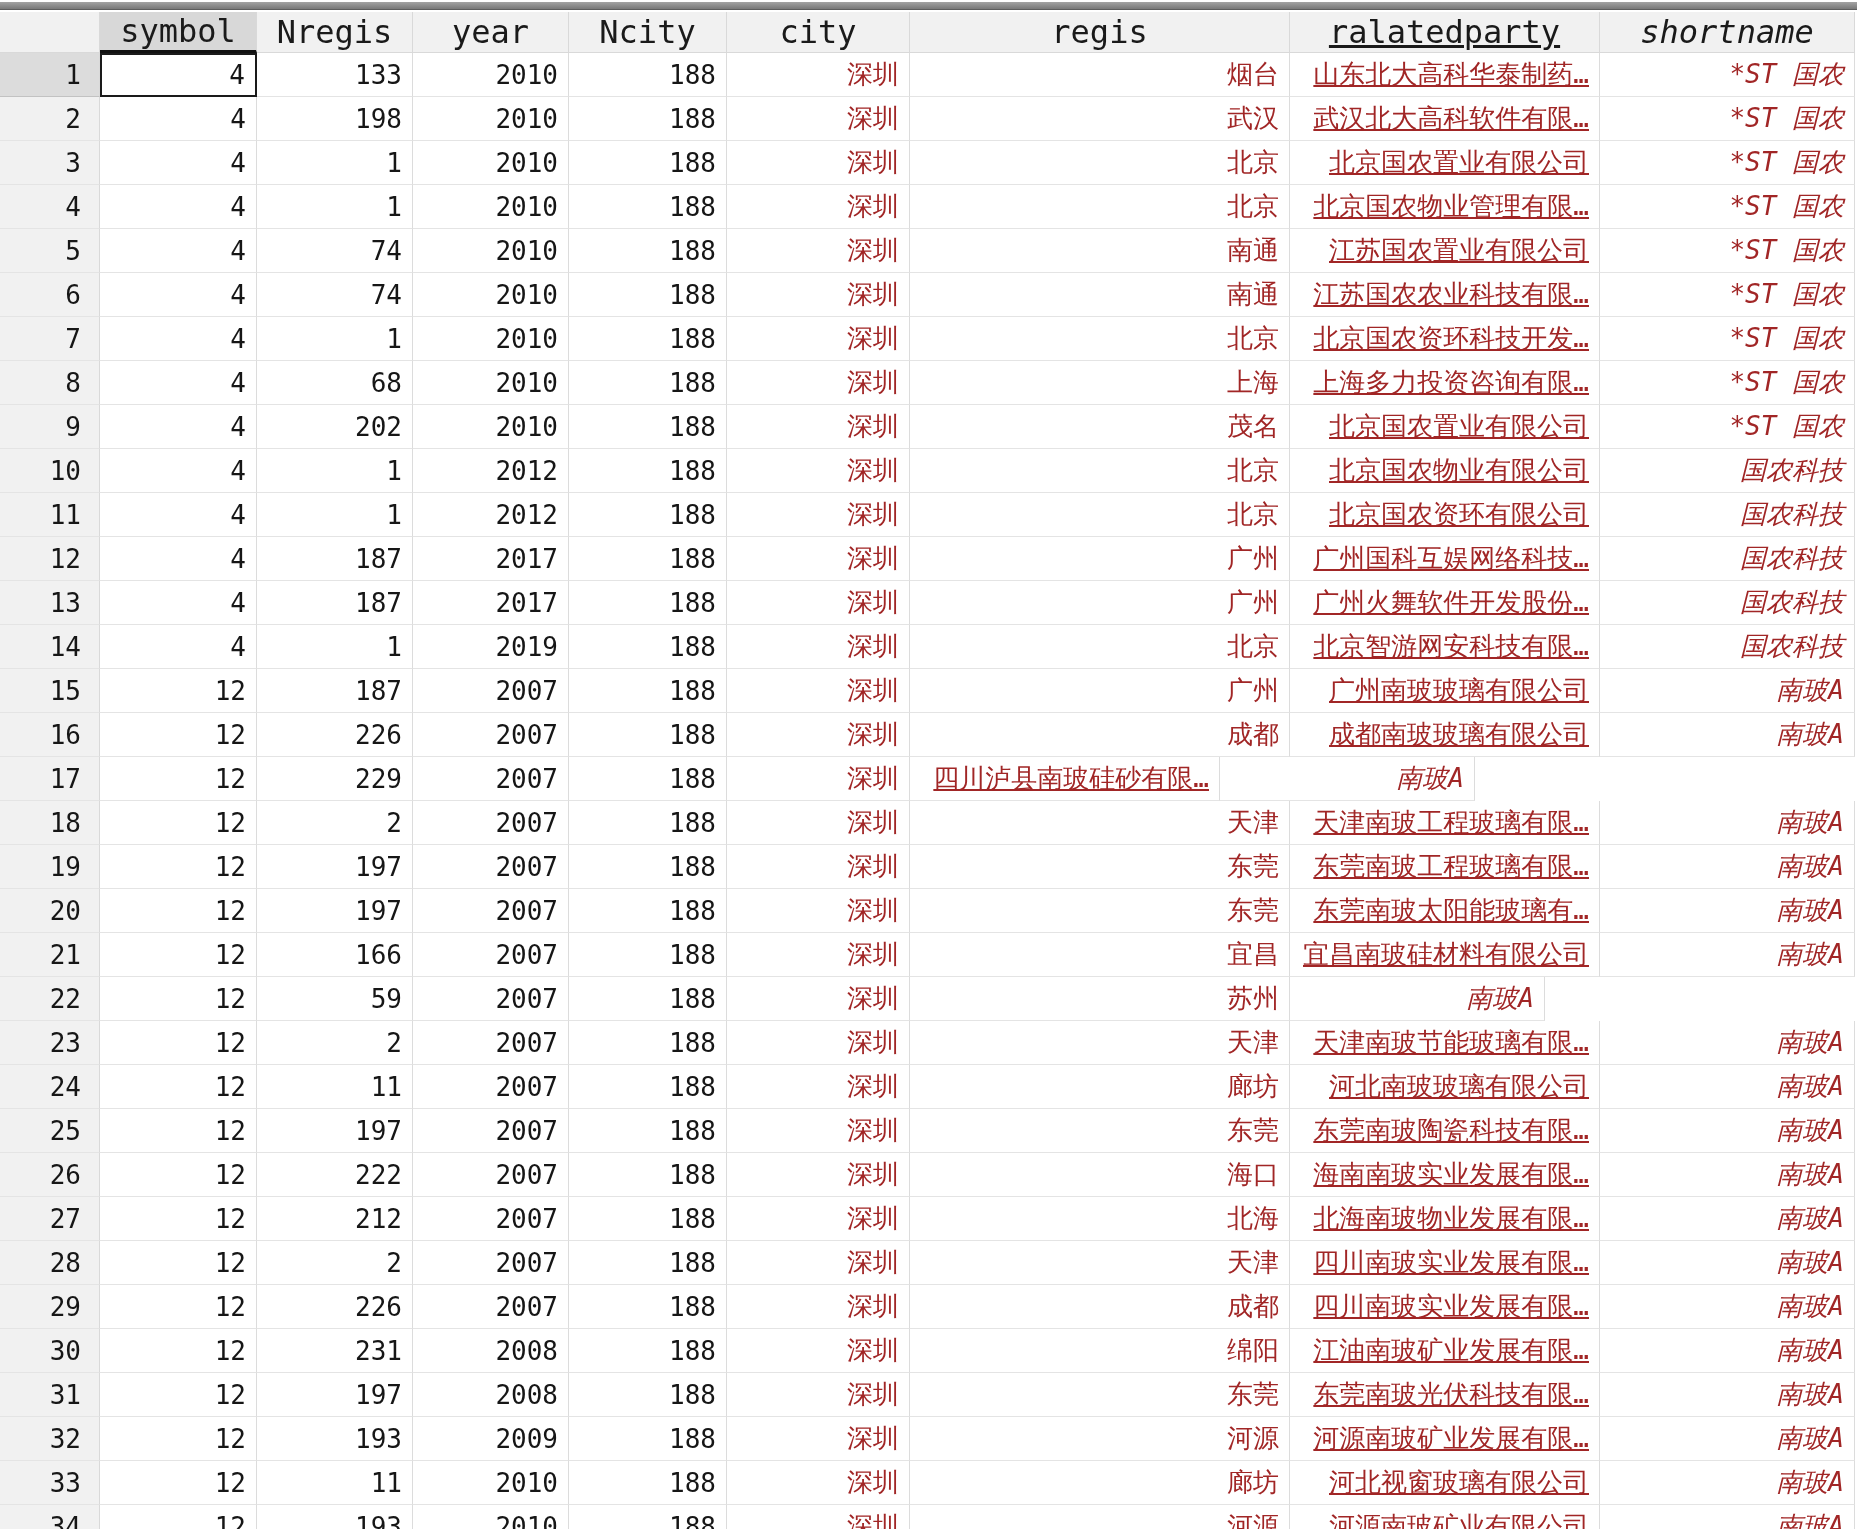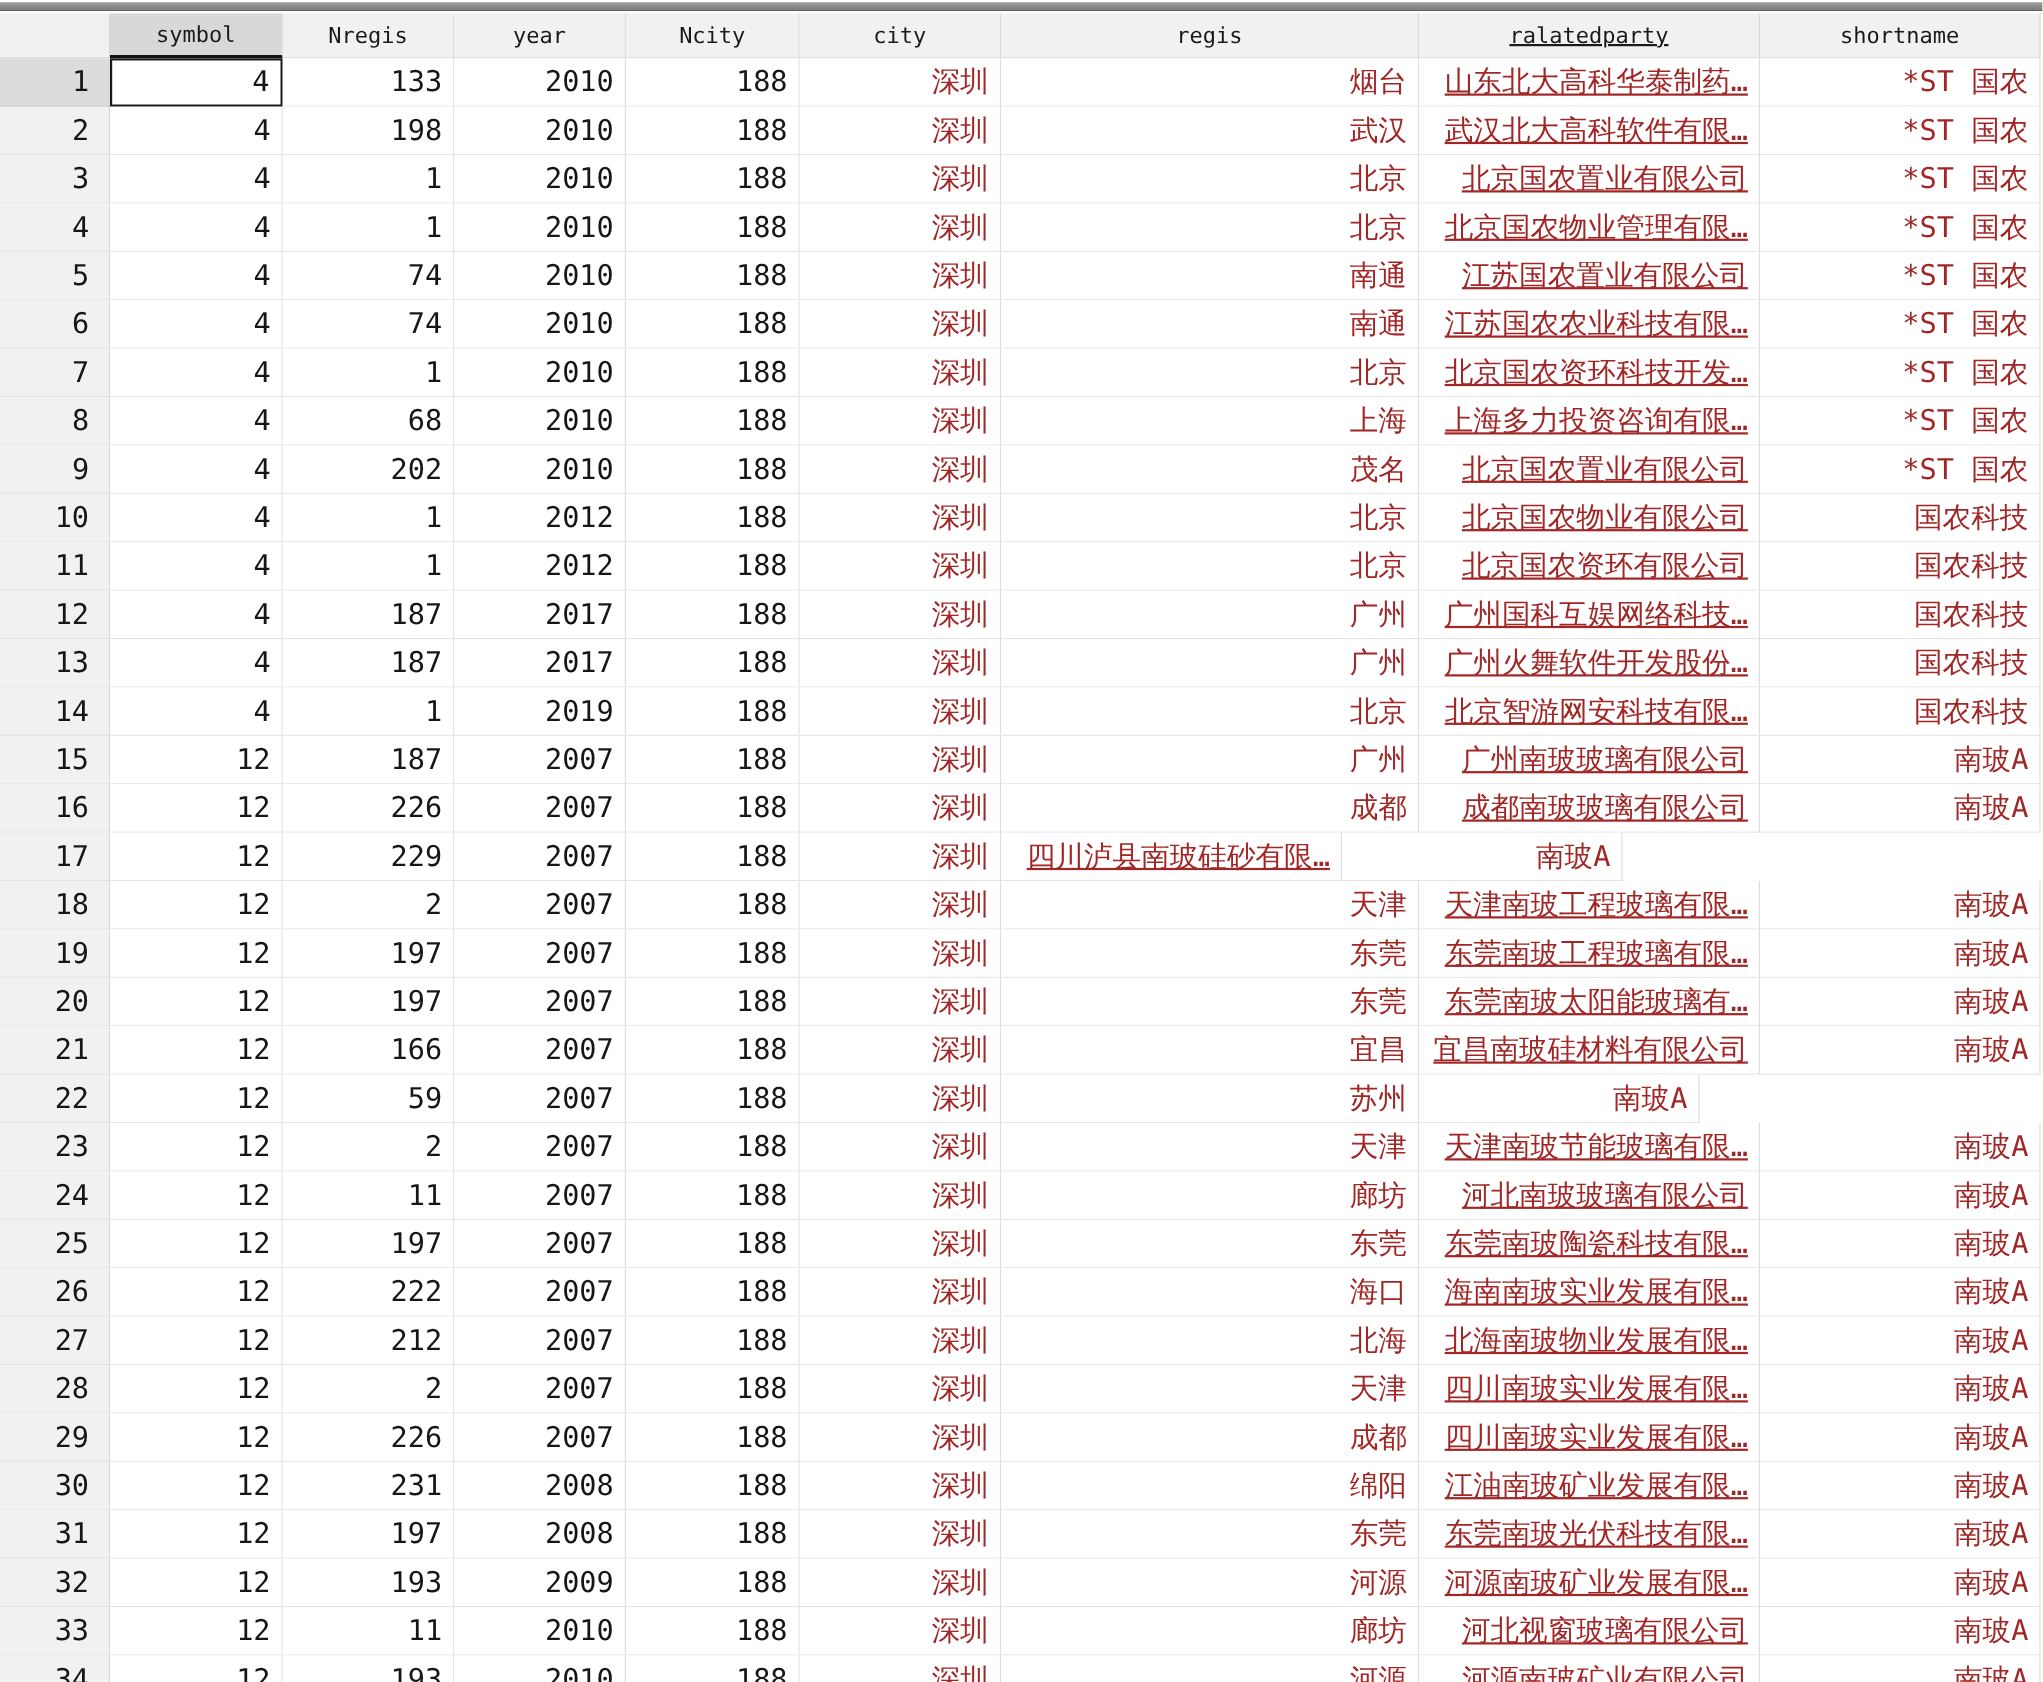--- a/index.html
+++ b/index.html
@@ -21,21 +21,21 @@
     flex: none; width: 100px;
     background: var(--header-bg, #f1f1f1);
     border-right: 1px solid var(--grid-line, #d9d9d9);
     border-bottom: 1px solid var(--grid-line, #d9d9d9);
   }
   .header-cell {
     flex: none; display: flex; align-items: center; justify-content: center;
     background: var(--header-bg, #f1f1f1);
     border-right: 1px solid var(--grid-line, #d9d9d9);
     border-bottom: 1px solid var(--grid-line, #d9d9d9);
-    font-size: 20px; color: #1a1a1a; white-space: nowrap; overflow: hidden;
+    font-size: 32px; color: #1a1a1a; white-space: nowrap; overflow: hidden;
   }
   .header-cell.sel {
     background: var(--selected-header-bg, #d8d8d8);
     border-bottom: 3px solid #111111;
   }
 
   .row { display: flex; height: 44px; }
   .rownum {
     flex: none; width: 100px;
     display: flex; align-items: center; justify-content: flex-end;
@@ -60,21 +60,21 @@
   .cell.selected-cell { border: 2px solid #1a1a1a; }
 
   
   .c0 { width: 157px; }
   .c1 { width: 156px; }
   .c2 { width: 156px; }
   .c3 { width: 158px; }
   .c4 { width: 183px; }
   .c5 { width: 380px; }
   .c6 { width: 310px; text-decoration: underline; }
-  .c7 { width: 255px; }
+  .c7 { width: 255px; font-style: italic; }
 </style>
 </head>
 <body>
 
 <div class="app">
   <div class="splitter"></div>
   <div class="gridwrap">
     <div class="header-row">
       <div class="corner"></div>
     <div class="header-cell c0 sel">symbol</div>

